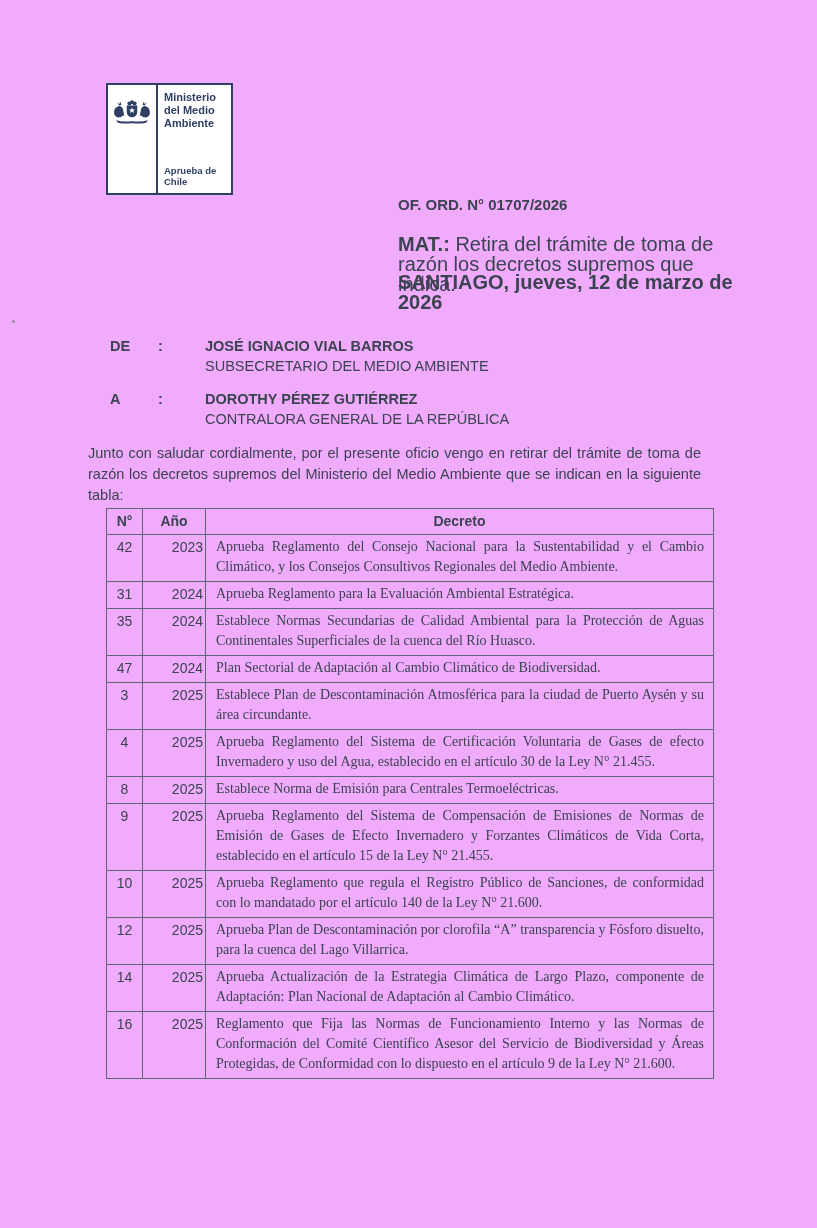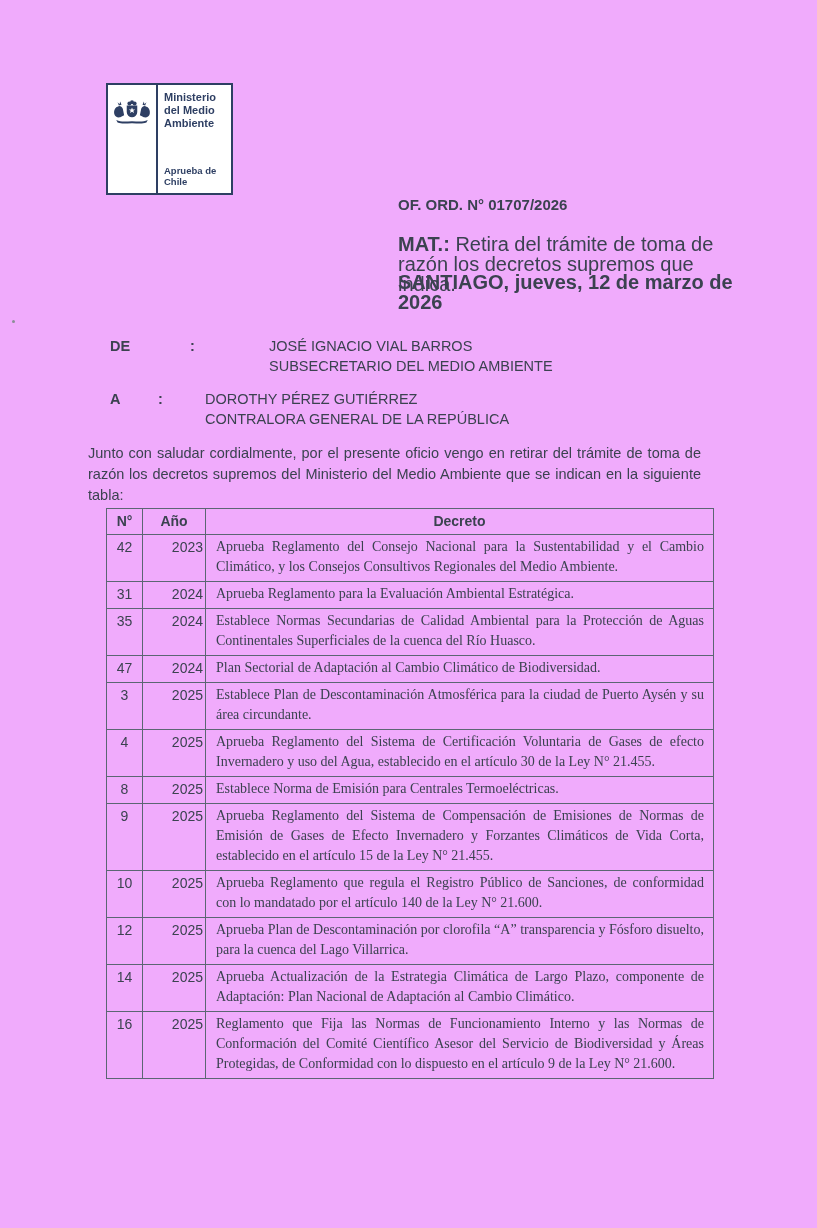--- a/index.html
+++ b/index.html
@@ -54,22 +54,22 @@
   .hdr-mat .lbl{font-weight:bold;}
   .hdr-date{top:272px;font-weight:bold;}
   
   .addr{
     position:absolute;left:110px;width:620px;
     display:flex;
     font-size:14.5px;line-height:20px;
   }
   .addr .a-lbl{width:48px;font-weight:bold;}
   .addr .a-colon{width:47px;font-weight:bold;}
-  .addr .a-name{font-weight:normal;}
-  .addr-de{top:336px;gap:32px;}
+  .addr .a-name{font-weight:bold;}
+  .addr-de{top:336px;}
   .addr-a{top:389px;}
   
   .intro{
     position:absolute;left:88px;top:443px;width:613px;
     font-size:14.5px;line-height:21px;
     text-align:justify;
   }
   
   .tbl-wrap{
     position:absolute;left:106px;top:508px;width:608px;

